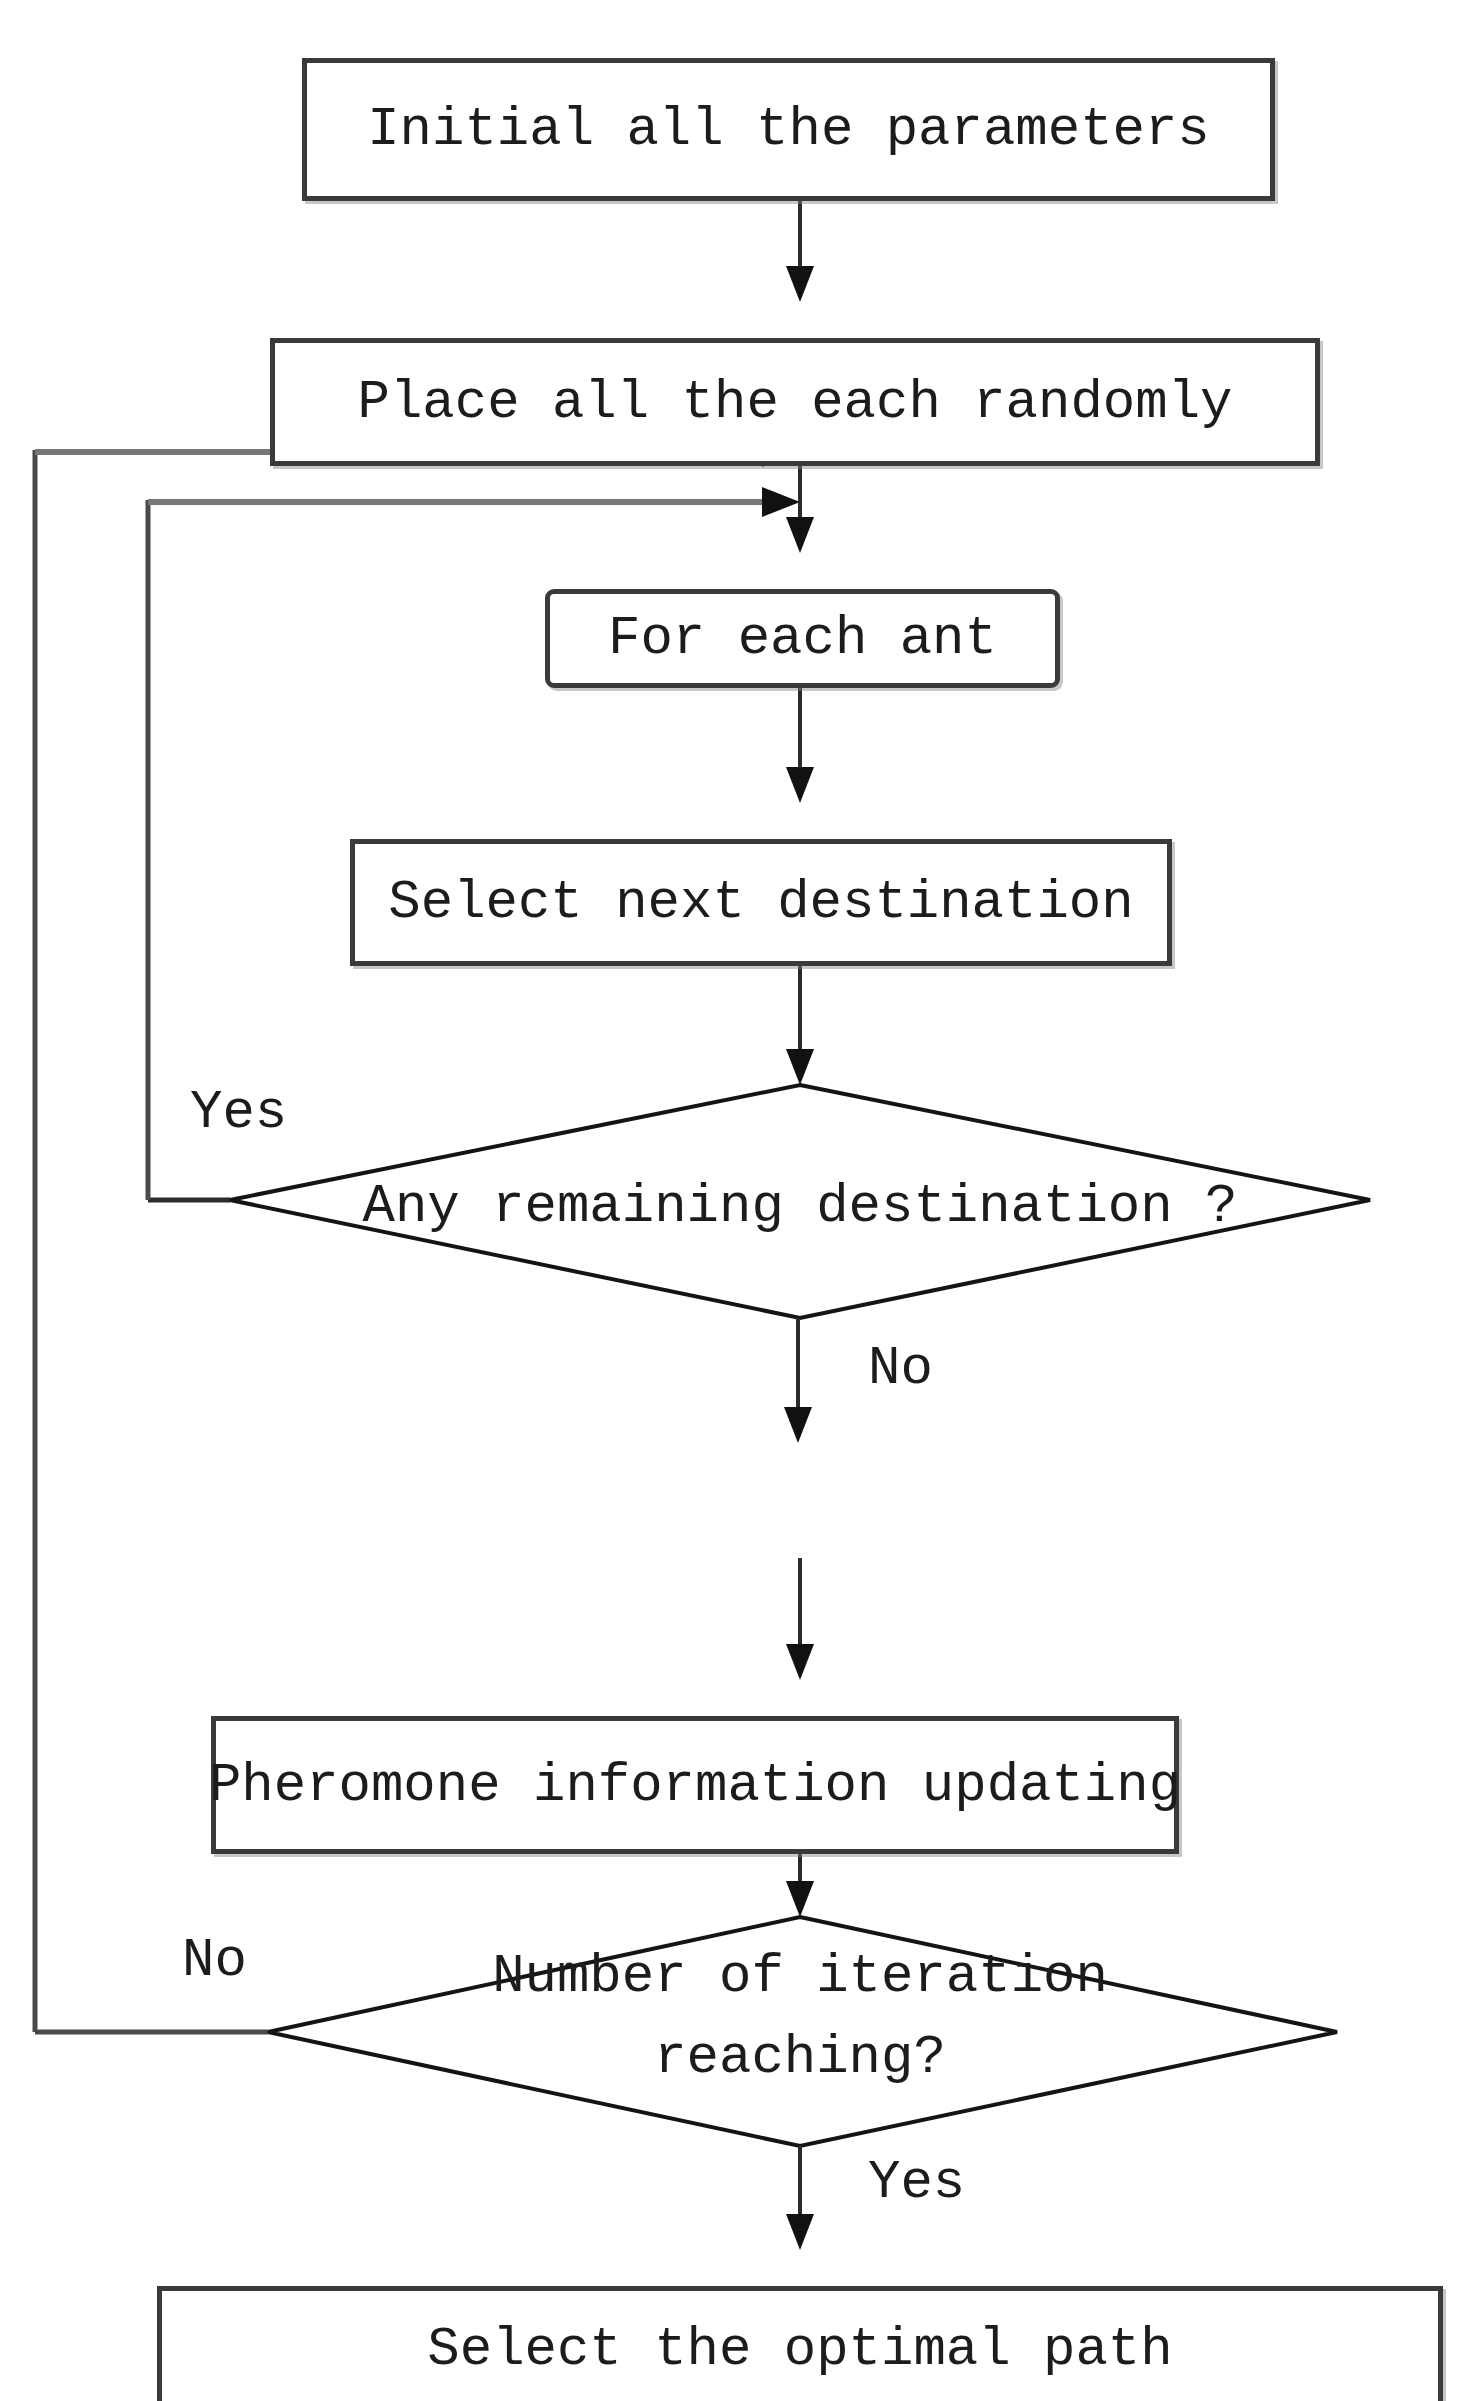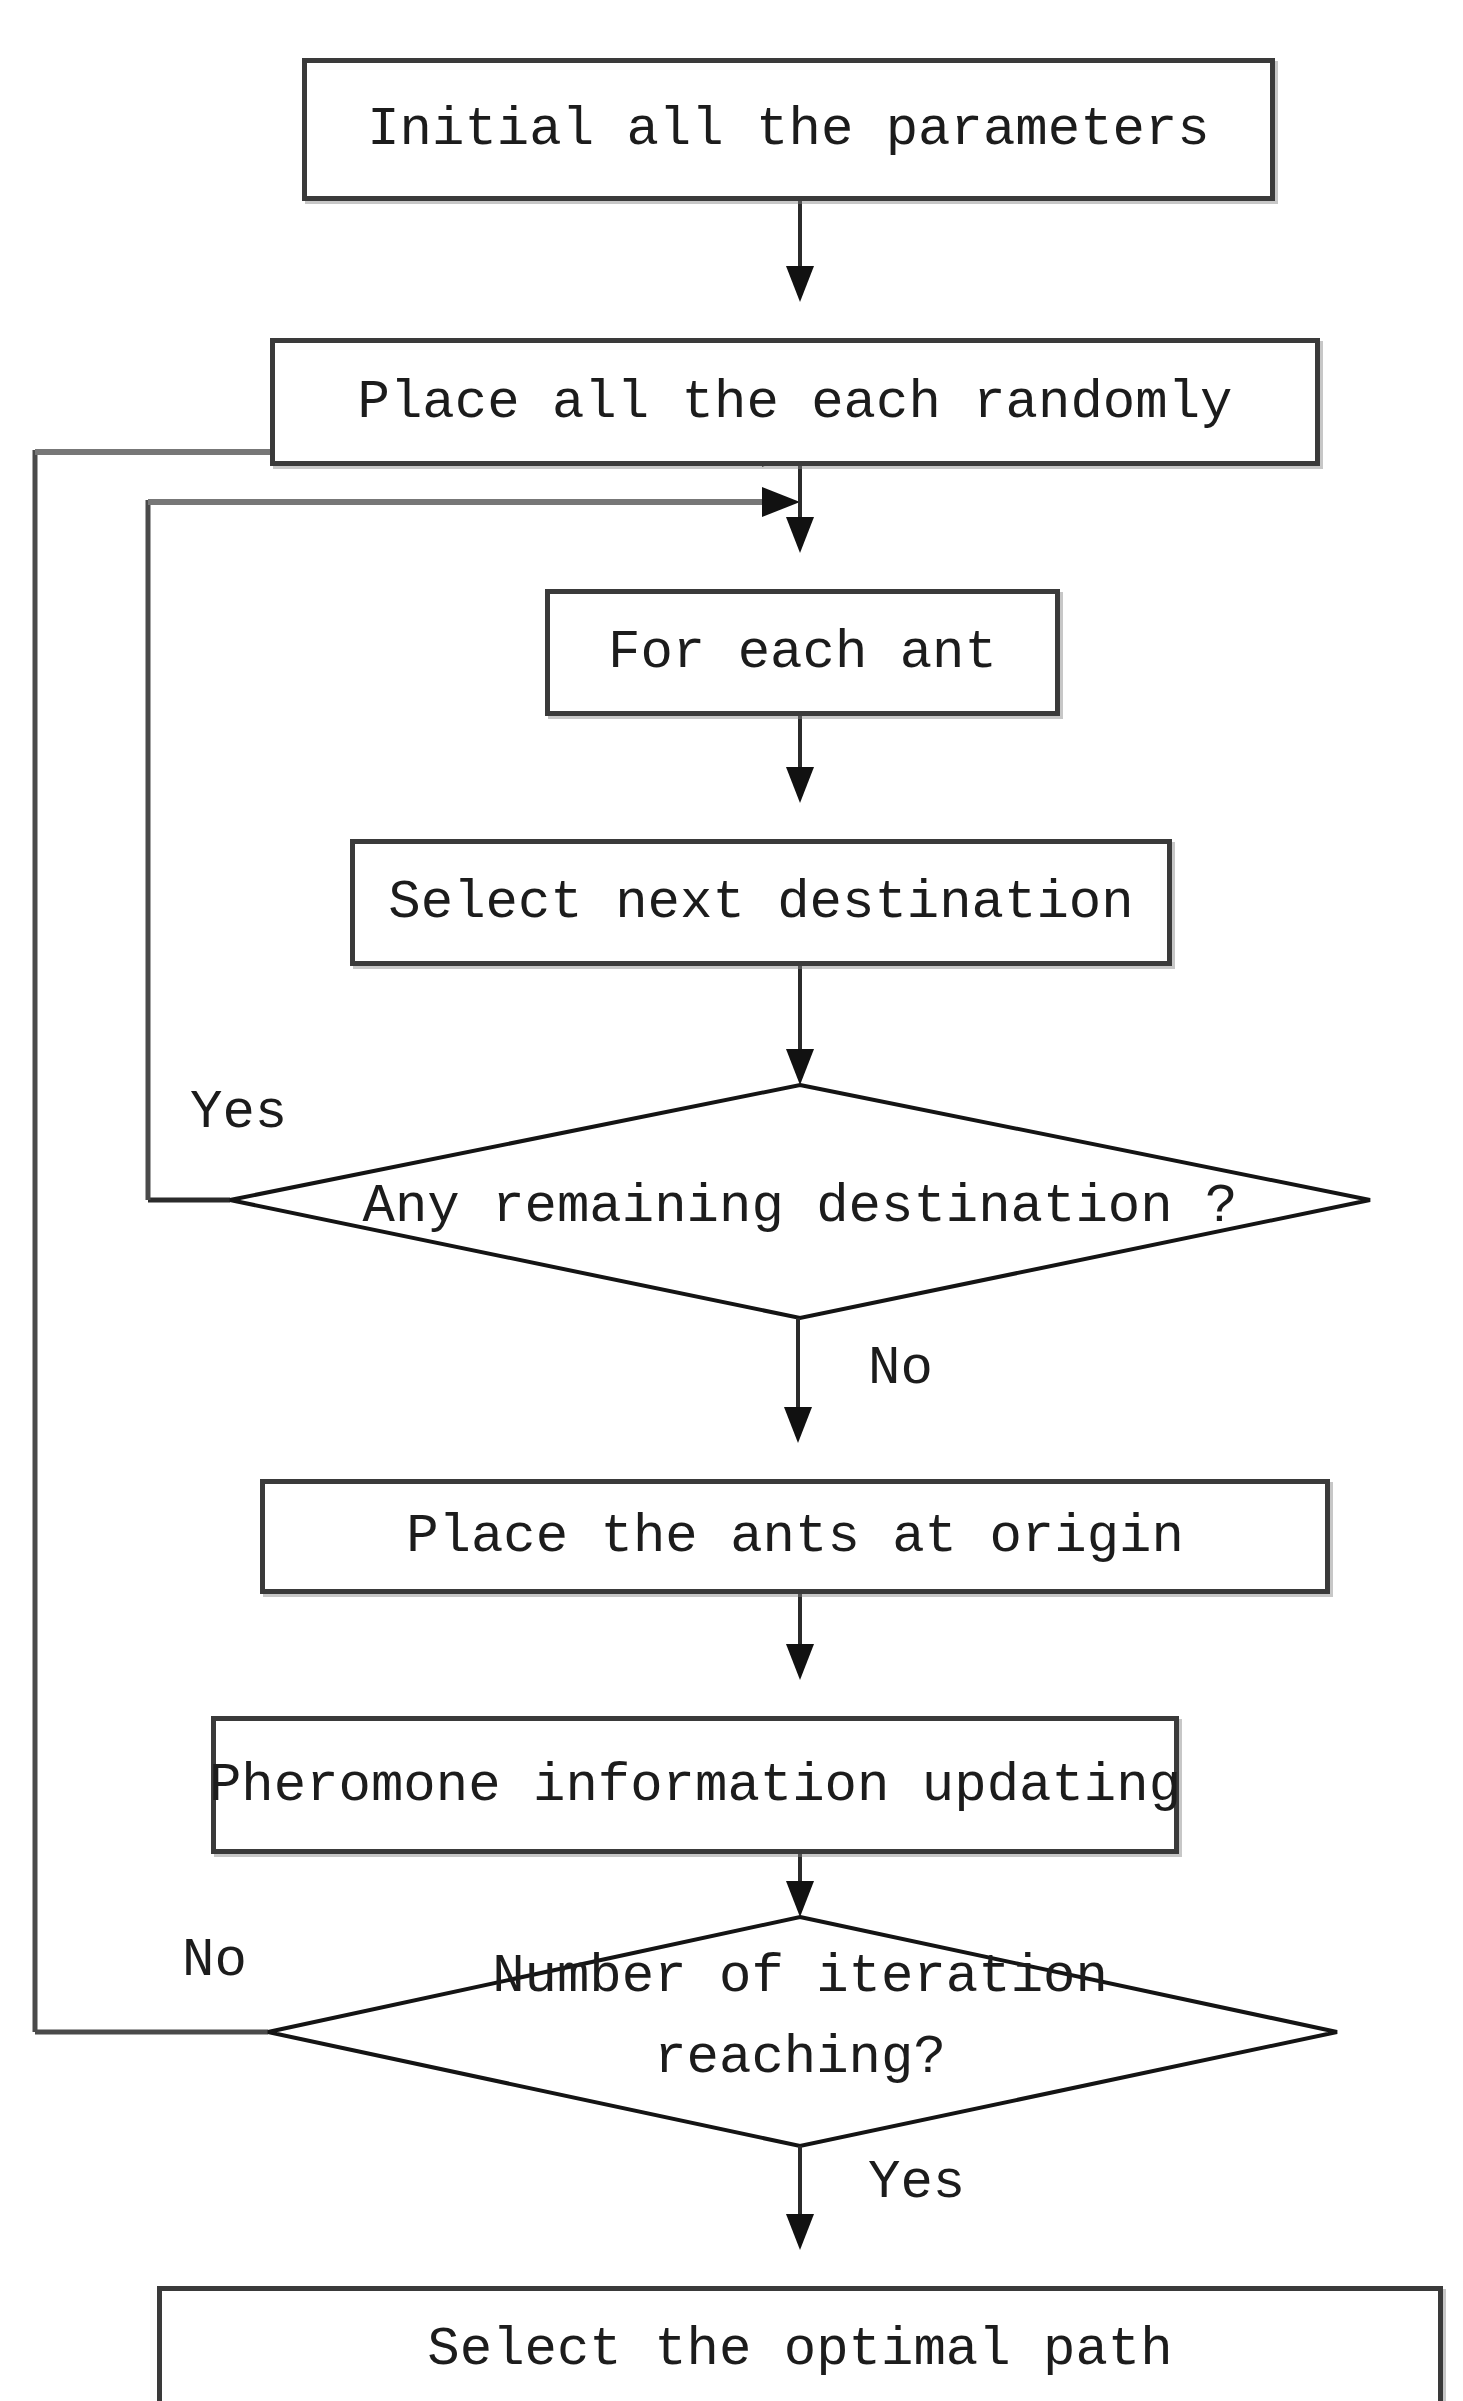--- a/index.html
+++ b/index.html
@@ -45,21 +45,21 @@
   }
   .branch-label {
     position: absolute;
     font-size: 54px;
     line-height: 1;
     white-space: nowrap;
   }
   
   .n-init      { left: 302px; top: 22px;   width: 973px;  height: 143px; }
   .n-place     { left: 270px; top: 302px;  width: 1050px; height: 128px; }
-  .n-foreach   { left: 545px; top: 553px;  width: 515px;  height: 127px; }
+  .n-foreach   { left: 545px; top: 553px;  width: 515px;  height: 99px; border-radius: 9px; }
   .n-select    { left: 350px; top: 803px;  width: 822px;  height: 127px; text-align: right; }
   .n-origin    { left: 260px; top: 1443px; width: 1070px; height: 115px; }
   .n-pheromone { left: 211px; top: 1680px; width: 968px; height: 138px; justify-content: center; }
   .n-optimal   { left: 157px; top: 2250px; width: 1286px; height: 127px; }
   
   .dl-remaining { left: 300px; top: 1166px; width: 1000px; }
   .dl-iteration { left: 440px; top: 1936px; width: 720px; white-space: normal; }
   
   .bl-yes1 { left: 190px; top: 1086px; }
   .bl-no1  { left: 868px; top: 1342px; }
@@ -141,23 +141,20 @@
   </div>
 
   <div class="node n-foreach">
     <span>For each ant</span>
   </div>
 
   <div class="node n-select">
     <span>Select next destination</span>
   </div>
 
-  <div class="node n-origin">
-    <span>Place the ants at origin</span>
-  </div>
 
   <div class="node n-pheromone">
     <span>Pheromone information updating</span>
   </div>
 
   <div class="node n-optimal">
     <span>Select the optimal path</span>
   </div>
 
   <div class="diamond-label dl-remaining">Any remaining destination ?</div>

